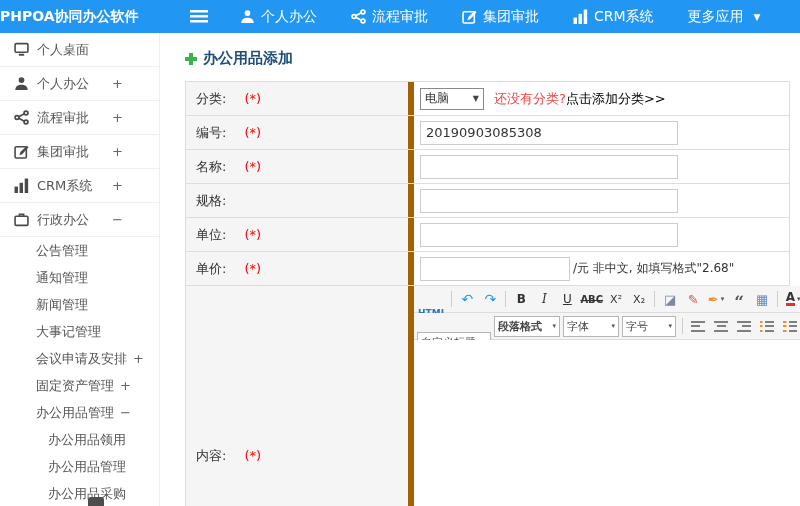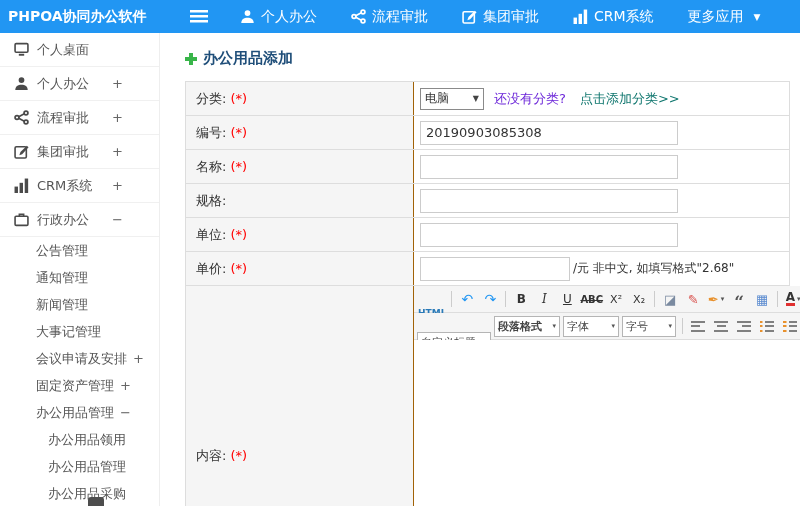--- a/index.html
+++ b/index.html
@@ -1,21 +1,21 @@
 <!DOCTYPE html>
 <html><head>
 <meta charset="utf-8">
 <style>
   * { margin:0; padding:0; box-sizing:border-box; }
   html,body { width:800px; height:506px; overflow:hidden; }
   body { font-family:"DejaVu Sans","Liberation Sans",sans-serif; font-size:13px; color:#333; background:#fff; position:relative; }
 
   
   .navbar { height:33px; background:#2196f3; display:flex; align-items:center; color:#fff; }
-  .brand { width:162px; padding-left:8px; font-size:14px; font-weight:bold; white-space:nowrap; cursor:pointer; }
+  .brand { width:162px; font-size:14px; font-weight:bold; white-space:nowrap; cursor:pointer; }
   .hamburger { margin-left:28px; display:inline-block; width:18px; height:13px;
     background:
       linear-gradient(#fff,#fff) 0 0/18px 2.5px no-repeat,
       linear-gradient(#fff,#fff) 0 5px/18px 2.5px no-repeat,
       linear-gradient(#fff,#fff) 0 10px/18px 2.5px no-repeat;
     cursor:pointer; }
   .nav-items { display:flex; align-items:center; margin-left:32px; gap:34px; }
   .nav-item { display:flex; align-items:center; gap:6px; font-size:14px; color:#fff; cursor:pointer; white-space:nowrap; }
   .nav-item svg { display:block; }
   .nav-caret { font-size:9px; margin-left:4px; }
@@ -43,30 +43,30 @@
   .plus-icon { width:12px; height:12px; flex:0 0 auto;
     background:
       linear-gradient(#39b54a,#39b54a) 4px 0/4px 12px no-repeat,
       linear-gradient(#39b54a,#39b54a) 0 4px/12px 4px no-repeat; }
   .page-title h2 { font-size:15px; font-weight:bold; color:#1f4e79; }
 
   
   .form-table { width:605px; border:1px solid #ddd; border-bottom:none; }
   .frow { display:grid; grid-template-columns:228px 1fr; border-bottom:1px solid #ddd; height:34px; }
   .frow-content { height:340px; }
-  .fcell-label { background:#f5f5f5; border-right:1px solid #a16207; display:flex; align-items:center; padding-left:10px; gap:4px; color:#333; }
+  .fcell-label { background:#f5f5f5; border-right:6px solid #a16207; display:flex; align-items:center; padding-left:10px; gap:18px; color:#333; }
   .req { color:#f00; }
   .fcell-value { display:flex; align-items:center; padding-left:6px; background:#fff; }
   .txt { width:258px; height:24px; border:1px solid #ccc; padding:0 5px; font-size:13px; font-family:inherit; color:#333; outline:none; }
   .txt-price { width:150px; }
   .suffix { margin-left:3px; color:#333; font-size:12px; white-space:nowrap; }
   .select { min-width:64px; height:22px; border:1px solid #8a8a8a; background:#fff; display:inline-flex; align-items:center; justify-content:space-between; padding:0 4px; gap:8px; font-size:12px; cursor:pointer; }
   .sel-caret { font-size:8px; color:#444; }
-  .hint { margin-left:10px; color:#6d28d9; }
-  .cat-link { margin-left:14px; color:#0f766e; text-decoration:none; cursor:pointer; }
+  .hint { margin-left:10px; color:#ef4444; }
+  .cat-link { margin-left:0; color:#000000; text-decoration:none; cursor:pointer; }
 
   
   .fcell-editor { padding:0; display:flex; flex-direction:column; background:#fff; }
   .ed-row { background:#f5f5f5; border-bottom:1px solid #ddd; display:flex; align-items:center; padding:2px 3px; gap:1px; height:27px; }
   .ed-btn { min-width:22px; height:21px; display:inline-flex; align-items:center; justify-content:center; font-size:12px; color:#333; cursor:pointer; border:1px solid transparent; border-radius:2px; }
   .ed-sep { width:1px; height:16px; background:#ccc; margin:0 3px; }
   .b-html { font-size:9px; font-weight:bold; color:#2a7ab8;margin-top:28px; }
   .b-undo,.b-redo { color:#2196f3; font-size:14px; }
   .b-bold { font-weight:bold; }
   .b-italic { font-style:italic; font-family:"DejaVu Serif","Liberation Serif",serif; }

